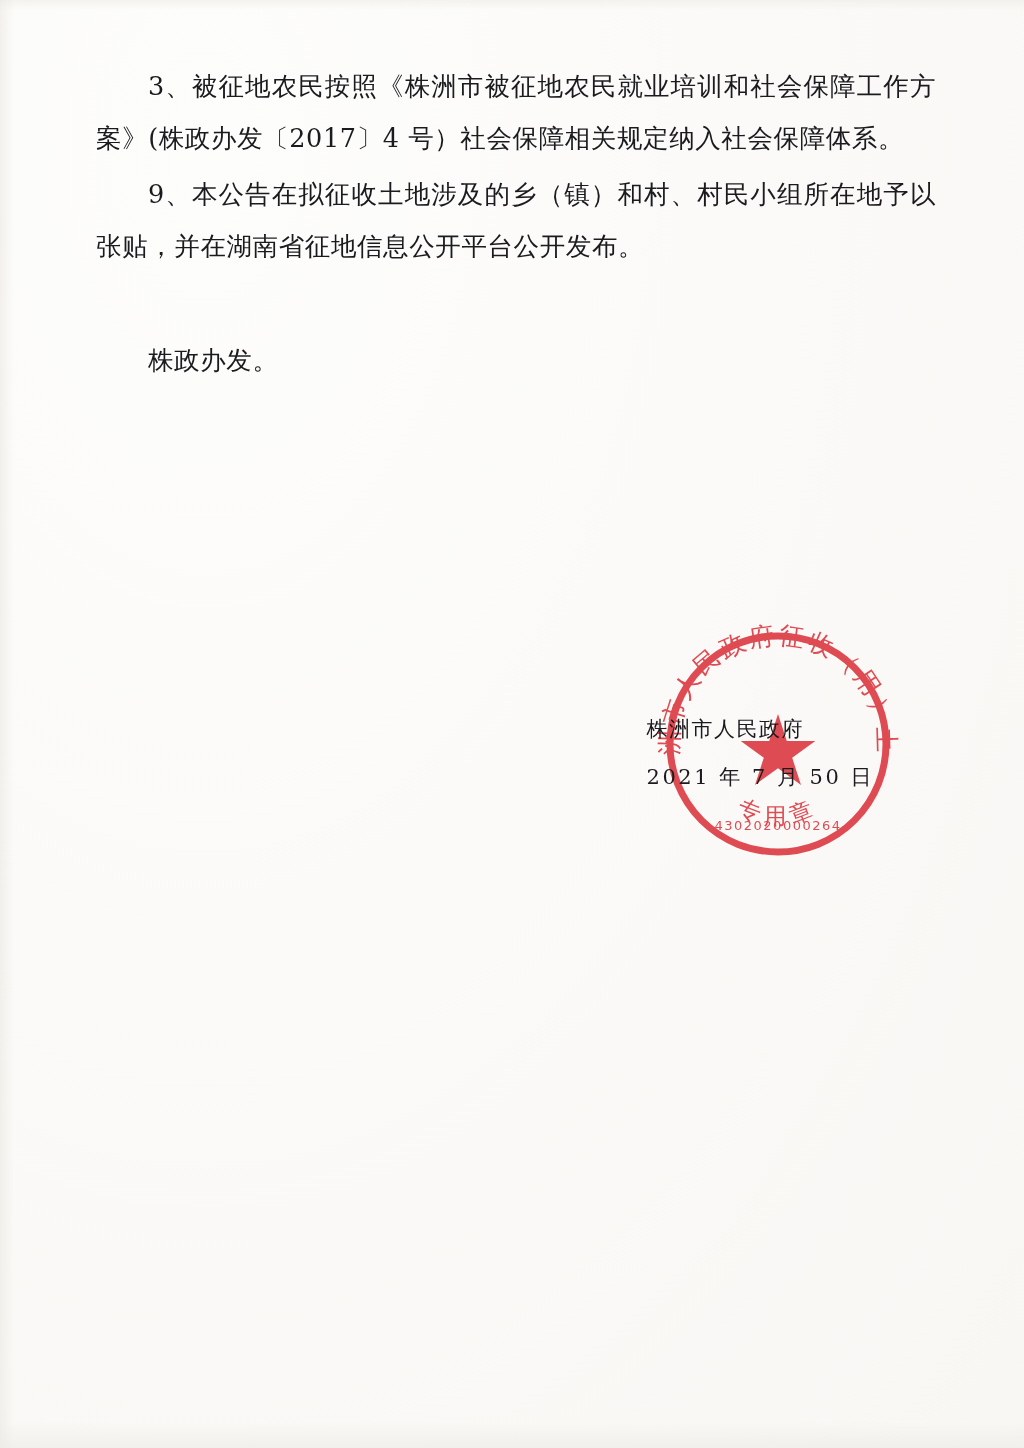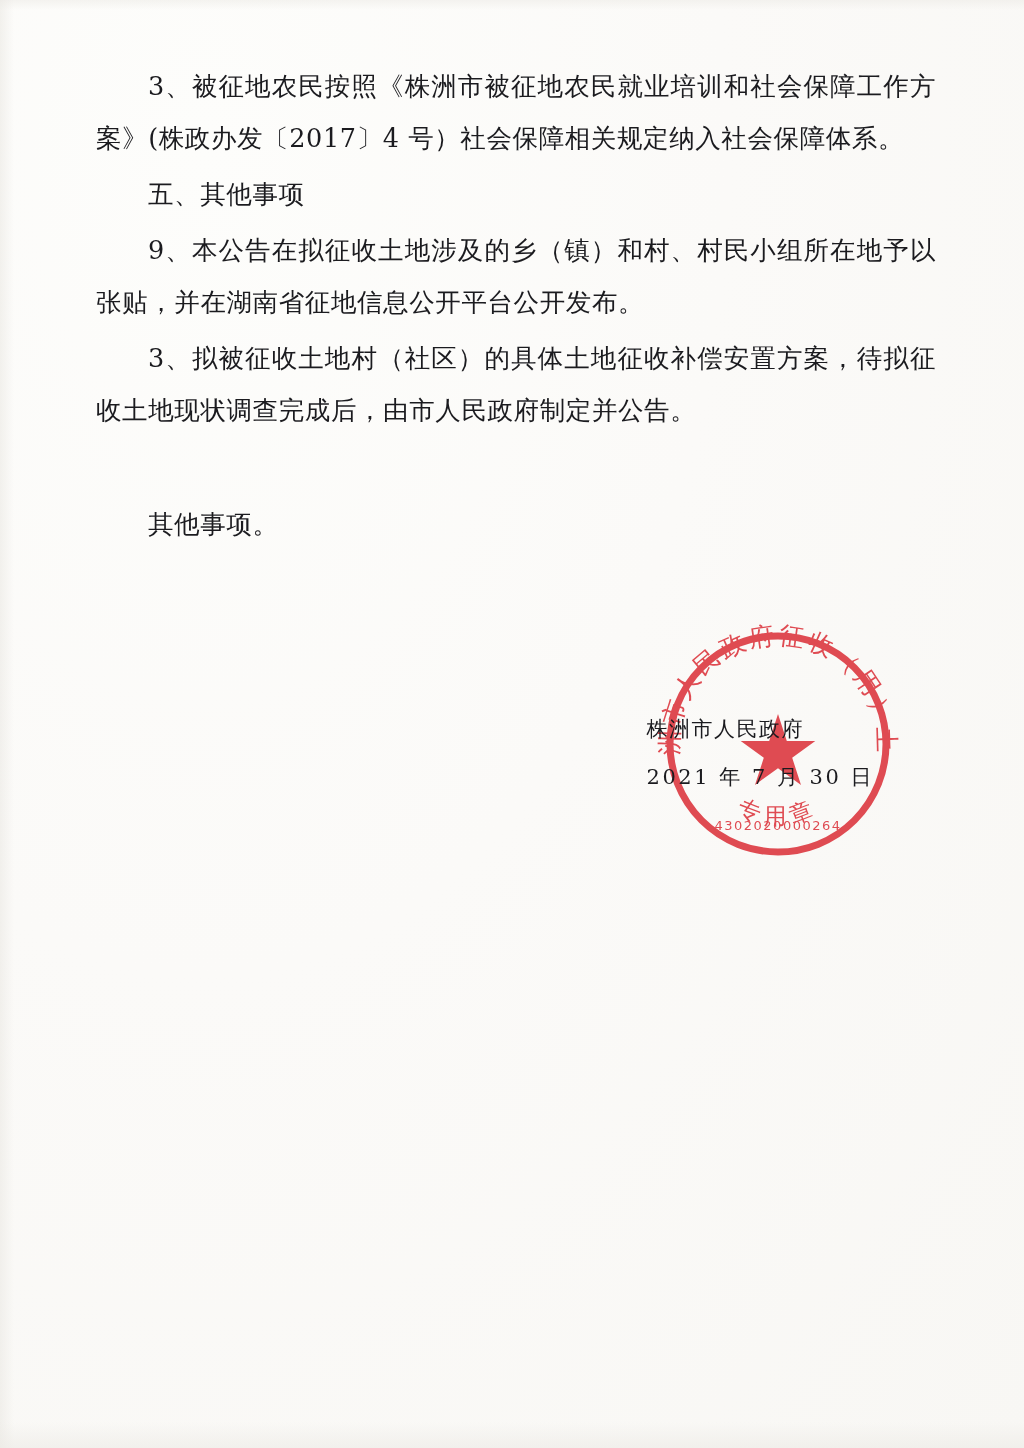--- a/index.html
+++ b/index.html
@@ -98,25 +98,23 @@
 </head>
 <body>
 
 <div class="page">
   <div class="paper-edge-top"></div>
   <div class="paper-edge-left"></div>
   <div class="paper-edge-bottom"></div>
 
   <div class="content">
     <p class="body-text">3、被征地农民按照《株洲市被征地农民就业培训和社会保障工作方案》(株政办发〔2017〕4 号）社会保障相关规定纳入社会保障体系。</p>
-    <p class="body-text">五、其他事项</p>
     <p class="body-text">9、本公告在拟征收土地涉及的乡（镇）和村、村民小组所在地予以张贴，并在湖南省征地信息公开平台公开发布。</p>
-    <p class="body-text">3、拟被征收土地村（社区）的具体土地征收补偿安置方案，待拟征收土地现状调查完成后，由市人民政府制定并公告。</p>
     <div class="spacer-lg"></div>
-    <p class="body-text">其他事项。</p>
+    <p class="body-text">株政办发。</p>
   </div>
 
   <div class="seal">
     <svg viewBox="0 0 252 252" width="252" height="252" xmlns="http://www.w3.org/2000/svg">
       <defs>
         <path id="sealArcTop" d="M 26,126 A 100,100 0 1 1 226,126" fill="none"></path>
         <path id="sealArcBottom" d="M 46,126 A 80,80 0 0 0 206,126" fill="none"></path>
       </defs>
       <g opacity="0.92">
         <circle cx="126" cy="126" r="108" fill="none" stroke="#d9232c" stroke-width="7"></circle>
@@ -127,15 +125,15 @@
           <textPath href="#sealArcBottom" startOffset="50%" text-anchor="middle">专用章</textPath>
         </text>
         <text x="126" y="212" font-family="'DejaVu Sans','Liberation Sans',sans-serif" font-size="13" fill="#d9232c" text-anchor="middle" letter-spacing="1.5">4302020000264</text>
         <polygon points="126,96 134.8,123.1 163.3,123.1 140.2,139.8 149,166.9 126,150.2 103,166.9 111.8,139.8 88.7,123.1 117.2,123.1" fill="#d9232c"></polygon>
       </g>
     </svg>
   </div>
 
   <div class="signature">
     <div class="line1">株洲市人民政府</div>
-    <div class="line2">2021 年 7 月 30 日</div>
+    <div class="line2">2021 年 7 月 50 日</div>
   </div>
 </div>
 
 </body></html>

